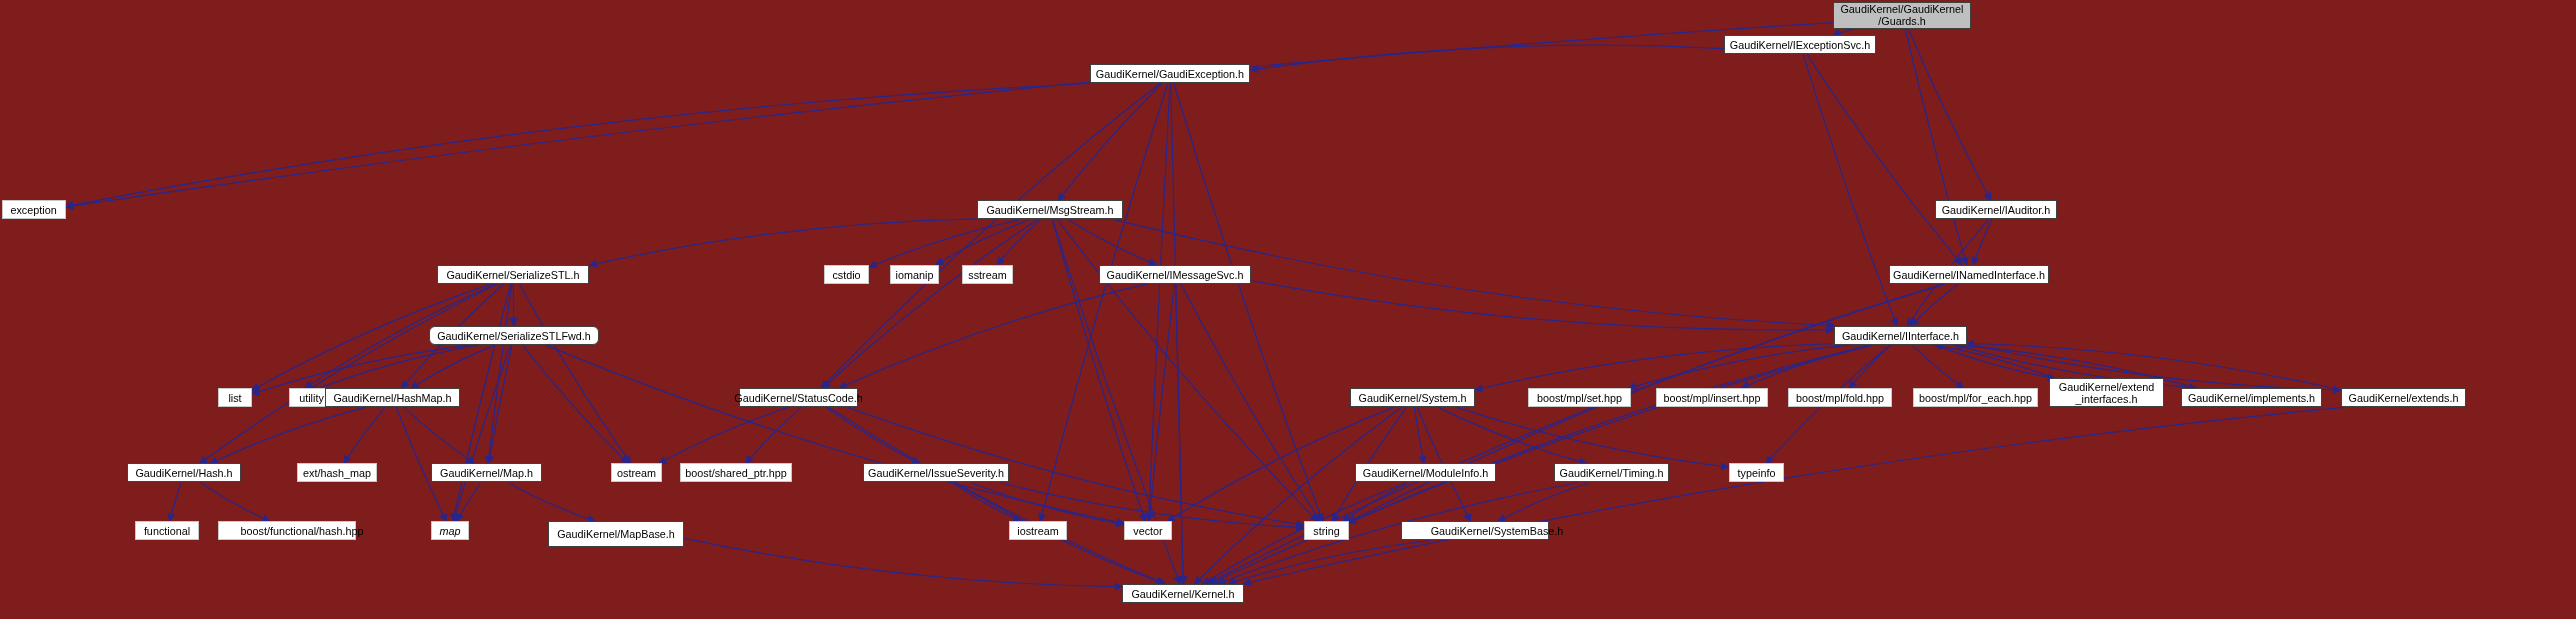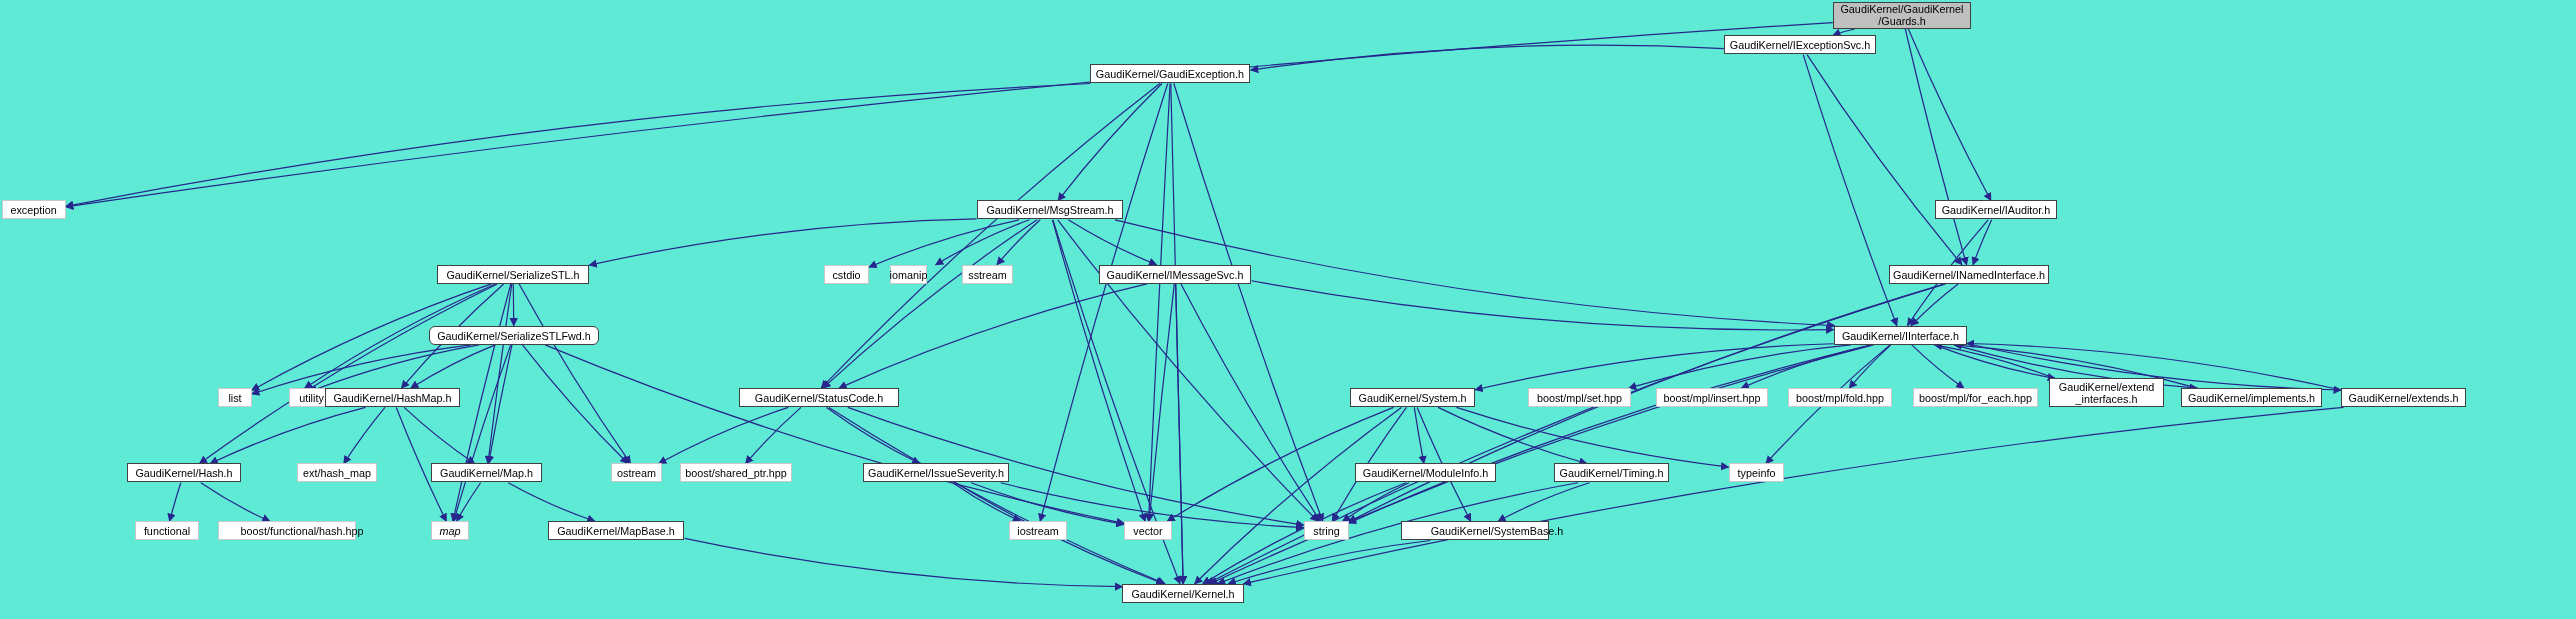--- a/index.html
+++ b/index.html
@@ -4,21 +4,21 @@
 <style>
   html, body {
     margin: 0;
     padding: 0;
     background: #ffffff;
   }
   #graph-root {
     position: relative;
     width: 2576px;
     height: 620px;
-    background: #5eead4;
+    background: #7f1d1d;
     font-family: "Liberation Sans", sans-serif;
     overflow: hidden;
   }
   #edge-layer {
     position: absolute;
     left: 0;
     top: 0;
     width: 2576px;
     height: 620px;
     pointer-events: none;
@@ -157,30 +157,30 @@
   <div id="node-layer">
       <div class="node root" style="left: 1833px; top: 1.6px; width: 138px; height: 27px;">GaudiKernel/GaudiKernel
 /Guards.h</div>
       <div class="node solid" style="left: 1724px; top: 35px; width: 152px; height: 19px;">GaudiKernel/IExceptionSvc.h</div>
       <div class="node solid" style="left: 1090px; top: 64px; width: 160px; height: 19px;">GaudiKernel/GaudiException.h</div>
       <div class="node " style="left: 1.6px; top: 200px; width: 64px; height: 19px; text-align: center;">exception</div>
       <div class="node solid" style="left: 977px; top: 200px; width: 146px; height: 19px;">GaudiKernel/MsgStream.h</div>
       <div class="node solid" style="left: 1935px; top: 200px; width: 122px; height: 19px;">GaudiKernel/IAuditor.h</div>
       <div class="node solid" style="left: 437px; top: 265px; width: 152px; height: 19px;">GaudiKernel/SerializeSTL.h</div>
       <div class="node " style="left: 824px; top: 265px; width: 45px; height: 19px;">cstdio</div>
-      <div class="node " style="left: 890px; top: 265px; width: 37px; height: 19px;">iomanip</div>
+      <div class="node " style="left: 890px; top: 265px; width: 49px; height: 19px;">iomanip</div>
       <div class="node " style="left: 962px; top: 265px; width: 51px; height: 19px;">sstream</div>
       <div class="node solid" style="left: 1099px; top: 265px; width: 152px; height: 19px;">GaudiKernel/IMessageSvc.h</div>
       <div class="node solid" style="left: 1889px; top: 265px; width: 160px; height: 19px;">GaudiKernel/INamedInterface.h</div>
       <div class="node solid" style="left: 429px; top: 326px; width: 170px; height: 19px; border-radius: 6px;">GaudiKernel/SerializeSTLFwd.h</div>
       <div class="node solid" style="left: 1834px; top: 326px; width: 133px; height: 19px;">GaudiKernel/IInterface.h</div>
       <div class="node " style="left: 218px; top: 388px; width: 34px; height: 19px;">list</div>
       <div class="node " style="left: 265px; top: 388px; width: 45px; height: 19px; margin-left: 24px;">utility</div>
       <div class="node solid" style="left: 325px; top: 388px; width: 135px; height: 19px;">GaudiKernel/HashMap.h</div>
-      <div class="node solid" style="left: 739px; top: 388px; width: 160px; height: 19px;">GaudiKernel/StatusCode.h</div>
+      <div class="node solid" style="left: 739px; top: 388px; width: 119px; height: 19px;">GaudiKernel/StatusCode.h</div>
       <div class="node solid" style="left: 1350px; top: 388px; width: 125px; height: 19px;">GaudiKernel/System.h</div>
       <div class="node " style="left: 1528px; top: 388px; width: 103px; height: 19px;">boost/mpl/set.hpp</div>
       <div class="node " style="left: 1656px; top: 388px; width: 112px; height: 19px;">boost/mpl/insert.hpp</div>
       <div class="node " style="left: 1788px; top: 388px; width: 104px; height: 19px;">boost/mpl/fold.hpp</div>
       <div class="node " style="left: 1913px; top: 388px; width: 125px; height: 19px;">boost/mpl/for_each.hpp</div>
       <div class="node solid" style="left: 2049px; top: 378px; width: 115px; height: 29px;">GaudiKernel/extend
 _interfaces.h</div>
       <div class="node solid" style="left: 2181px; top: 388px; width: 141px; height: 19px;">GaudiKernel/implements.h</div>
       <div class="node solid" style="left: 2341px; top: 388px; width: 125px; height: 19px;">GaudiKernel/extends.h</div>
       <div class="node solid" style="left: 127px; top: 463px; width: 114px; height: 19px;">GaudiKernel/Hash.h</div>
@@ -188,21 +188,21 @@
       <div class="node solid" style="left: 431px; top: 463px; width: 111px; height: 19px;">GaudiKernel/Map.h</div>
       <div class="node " style="left: 611px; top: 463px; width: 51px; height: 19px;">ostream</div>
       <div class="node " style="left: 680px; top: 463px; width: 112px; height: 19px;">boost/shared_ptr.hpp</div>
       <div class="node solid" style="left: 863px; top: 463px; width: 146px; height: 19px;">GaudiKernel/IssueSeverity.h</div>
       <div class="node solid" style="left: 1355px; top: 463px; width: 141px; height: 19px;">GaudiKernel/ModuleInfo.h</div>
       <div class="node solid" style="left: 1554px; top: 463px; width: 115px; height: 19px;">GaudiKernel/Timing.h</div>
       <div class="node " style="left: 1729px; top: 463px; width: 55px; height: 19px;">typeinfo</div>
       <div class="node " style="left: 135px; top: 521px; width: 64px; height: 19px;">functional</div>
       <div class="node " style="left: 218px; top: 521px; width: 138px; height: 19px; padding-left: 30px;">boost/functional/hash.hpp</div>
       <div class="node " style="left: 431px; top: 521px; width: 38px; height: 19px; font-style: italic;">map</div>
-      <div class="node solid" style="left: 548px; top: 521px; width: 136px; height: 19px;">GaudiKernel/MapBase.h</div>
+      <div class="node solid" style="left: 548px; top: 521px; width: 136px; height: 26px;">GaudiKernel/MapBase.h</div>
       <div class="node " style="left: 1009px; top: 521px; width: 58px; height: 19px;">iostream</div>
       <div class="node " style="left: 1124px; top: 521px; width: 48px; height: 19px;">vector</div>
       <div class="node " style="left: 1304px; top: 521px; width: 45px; height: 19px;">string</div>
       <div class="node solid" style="left: 1401px; top: 521px; width: 148px; height: 19px; padding-left: 44px;">GaudiKernel/SystemBase.h</div>
       <div class="node solid" style="left: 1122px; top: 584px; width: 122px; height: 19px;">GaudiKernel/Kernel.h</div>
     </div>
 </div>
 
 
 </body></html>

